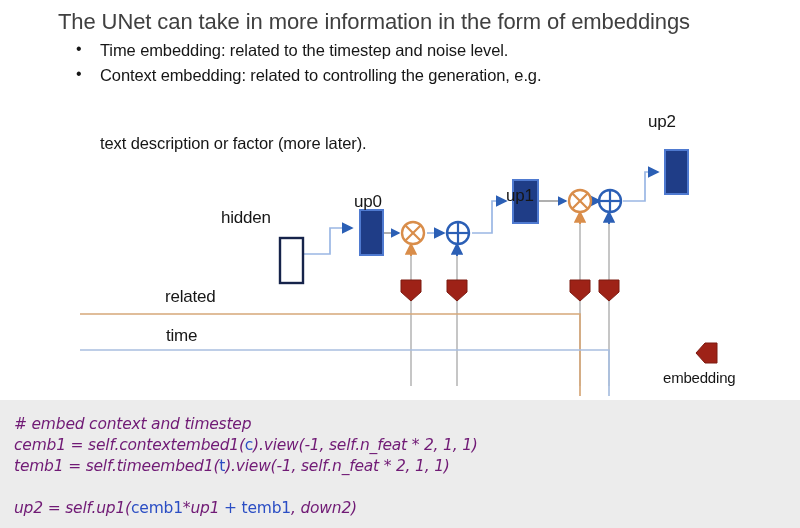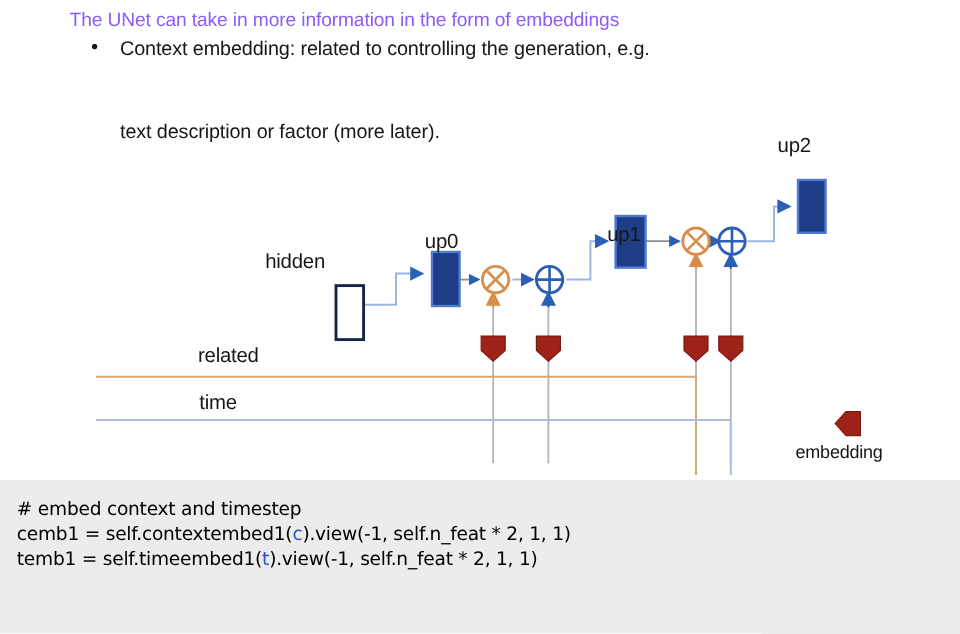--- a/index.html
+++ b/index.html
@@ -13,24 +13,24 @@
     position:relative;
   }
   #slide{position:relative;width:800px;height:528px;}
 
   
   .text-block{
     position:absolute;
     left:58px; top:6px; width:720px;
   }
   .headline{
-    font-size:16px;
+    font-size:22px;
     line-height:1.45;
     letter-spacing:-0.1px;
-    color:#8b5cf6;
+    color:#404040;
     white-space:nowrap;
   }
   .bullets{
     margin:0;padding:0;list-style:none;
   }
   .bullet{
     position:relative;
     padding-left:42px;
     font-size:16.5px;
     line-height:1.5;
@@ -66,32 +66,33 @@
   .code-line{
     font-family:"DejaVu Sans", sans-serif;
     font-size:15.5px;
     line-height:21px;
     color:#111111;
     white-space:pre;
     letter-spacing:-0.2px;
   }
   .code-line.blank{height:21px;}
   .tok-blue{color:#2b4ec4;}
-  .tok-black{color:#000000;}
+  .tok-black{color:#701a75;font-style:italic;}
 </style>
 </head>
 <body>
 
 <div id="slide">
 
   <div class="text-block">
     <div class="headline">The UNet can take in more information in the form of embeddings</div>
     <ul class="bullets">
       <li class="bullet">
         <span class="dot">•</span>
+        <span>Time embedding: related to the timestep and noise level.</span>
       </li>
       <li class="bullet">
         <span class="dot">•</span>
         <span>Context embedding: related to controlling the generation, e.g.</span>
       </li>
       <li class="bullet" style="padding-left:42px;margin-top:44px;">
         <span>text description or factor (more later).</span>
       </li>
     </ul>
   </div>
@@ -202,15 +203,16 @@
     <div class="dg-label" style="left:165px;top:183px;">related</div>
     <div class="dg-label" style="left:166px;top:222px;text-align:center;">time</div>
     <div class="dg-label" style="left:663px;top:265px;font-size:15px;">embedding</div>
   </div>
 
   <div id="code">
     <div class="code-line"><span class="tok-black"># embed context and timestep</span></div>
     <div class="code-line"><span class="tok-black">cemb1 = self.contextembed1(</span><span class="tok-blue">c</span><span class="tok-black">).view(-1, self.n_feat * 2, 1, 1)</span></div>
     <div class="code-line"><span class="tok-black">temb1 = self.timeembed1(</span><span class="tok-blue">t</span><span class="tok-black">).view(-1, self.n_feat * 2, 1, 1)</span></div>
     <div class="code-line blank">&nbsp;</div>
+    <div class="code-line"><span class="tok-black">up2 = self.up1(</span><span class="tok-blue">cemb1</span><span class="tok-black">*up1 </span><span class="tok-blue">+ temb1</span><span class="tok-black">, down2)</span></div>
   </div>
 
 </div>
 
 </body></html>

